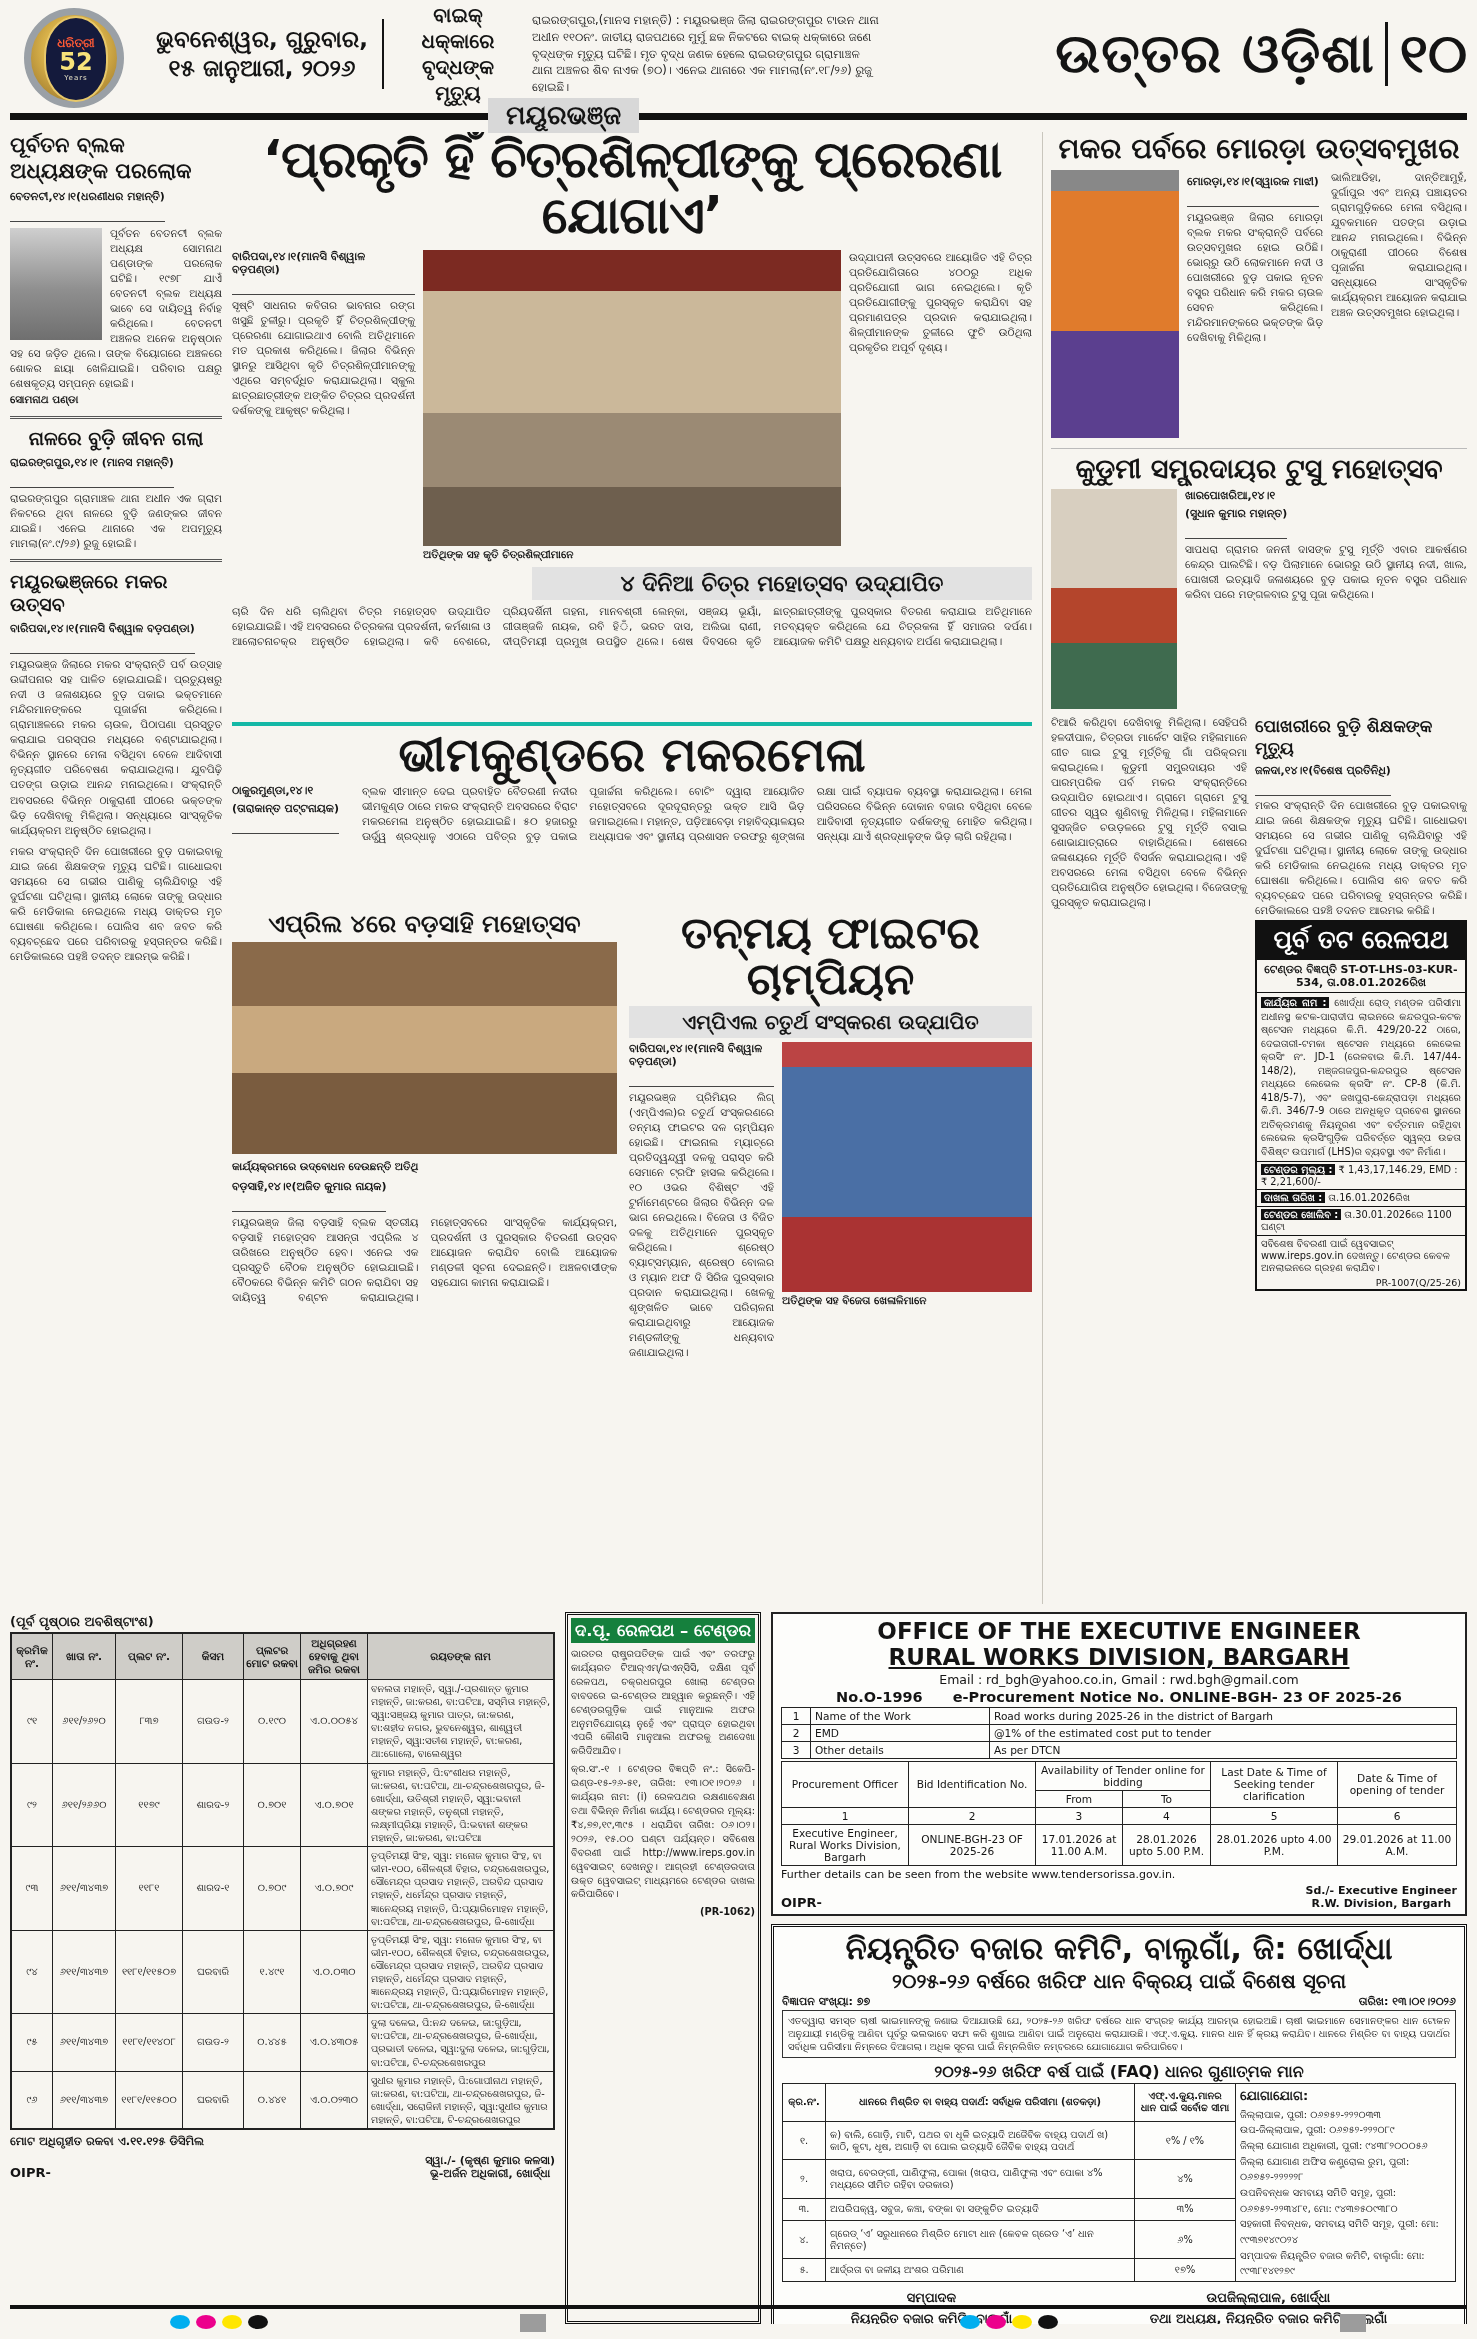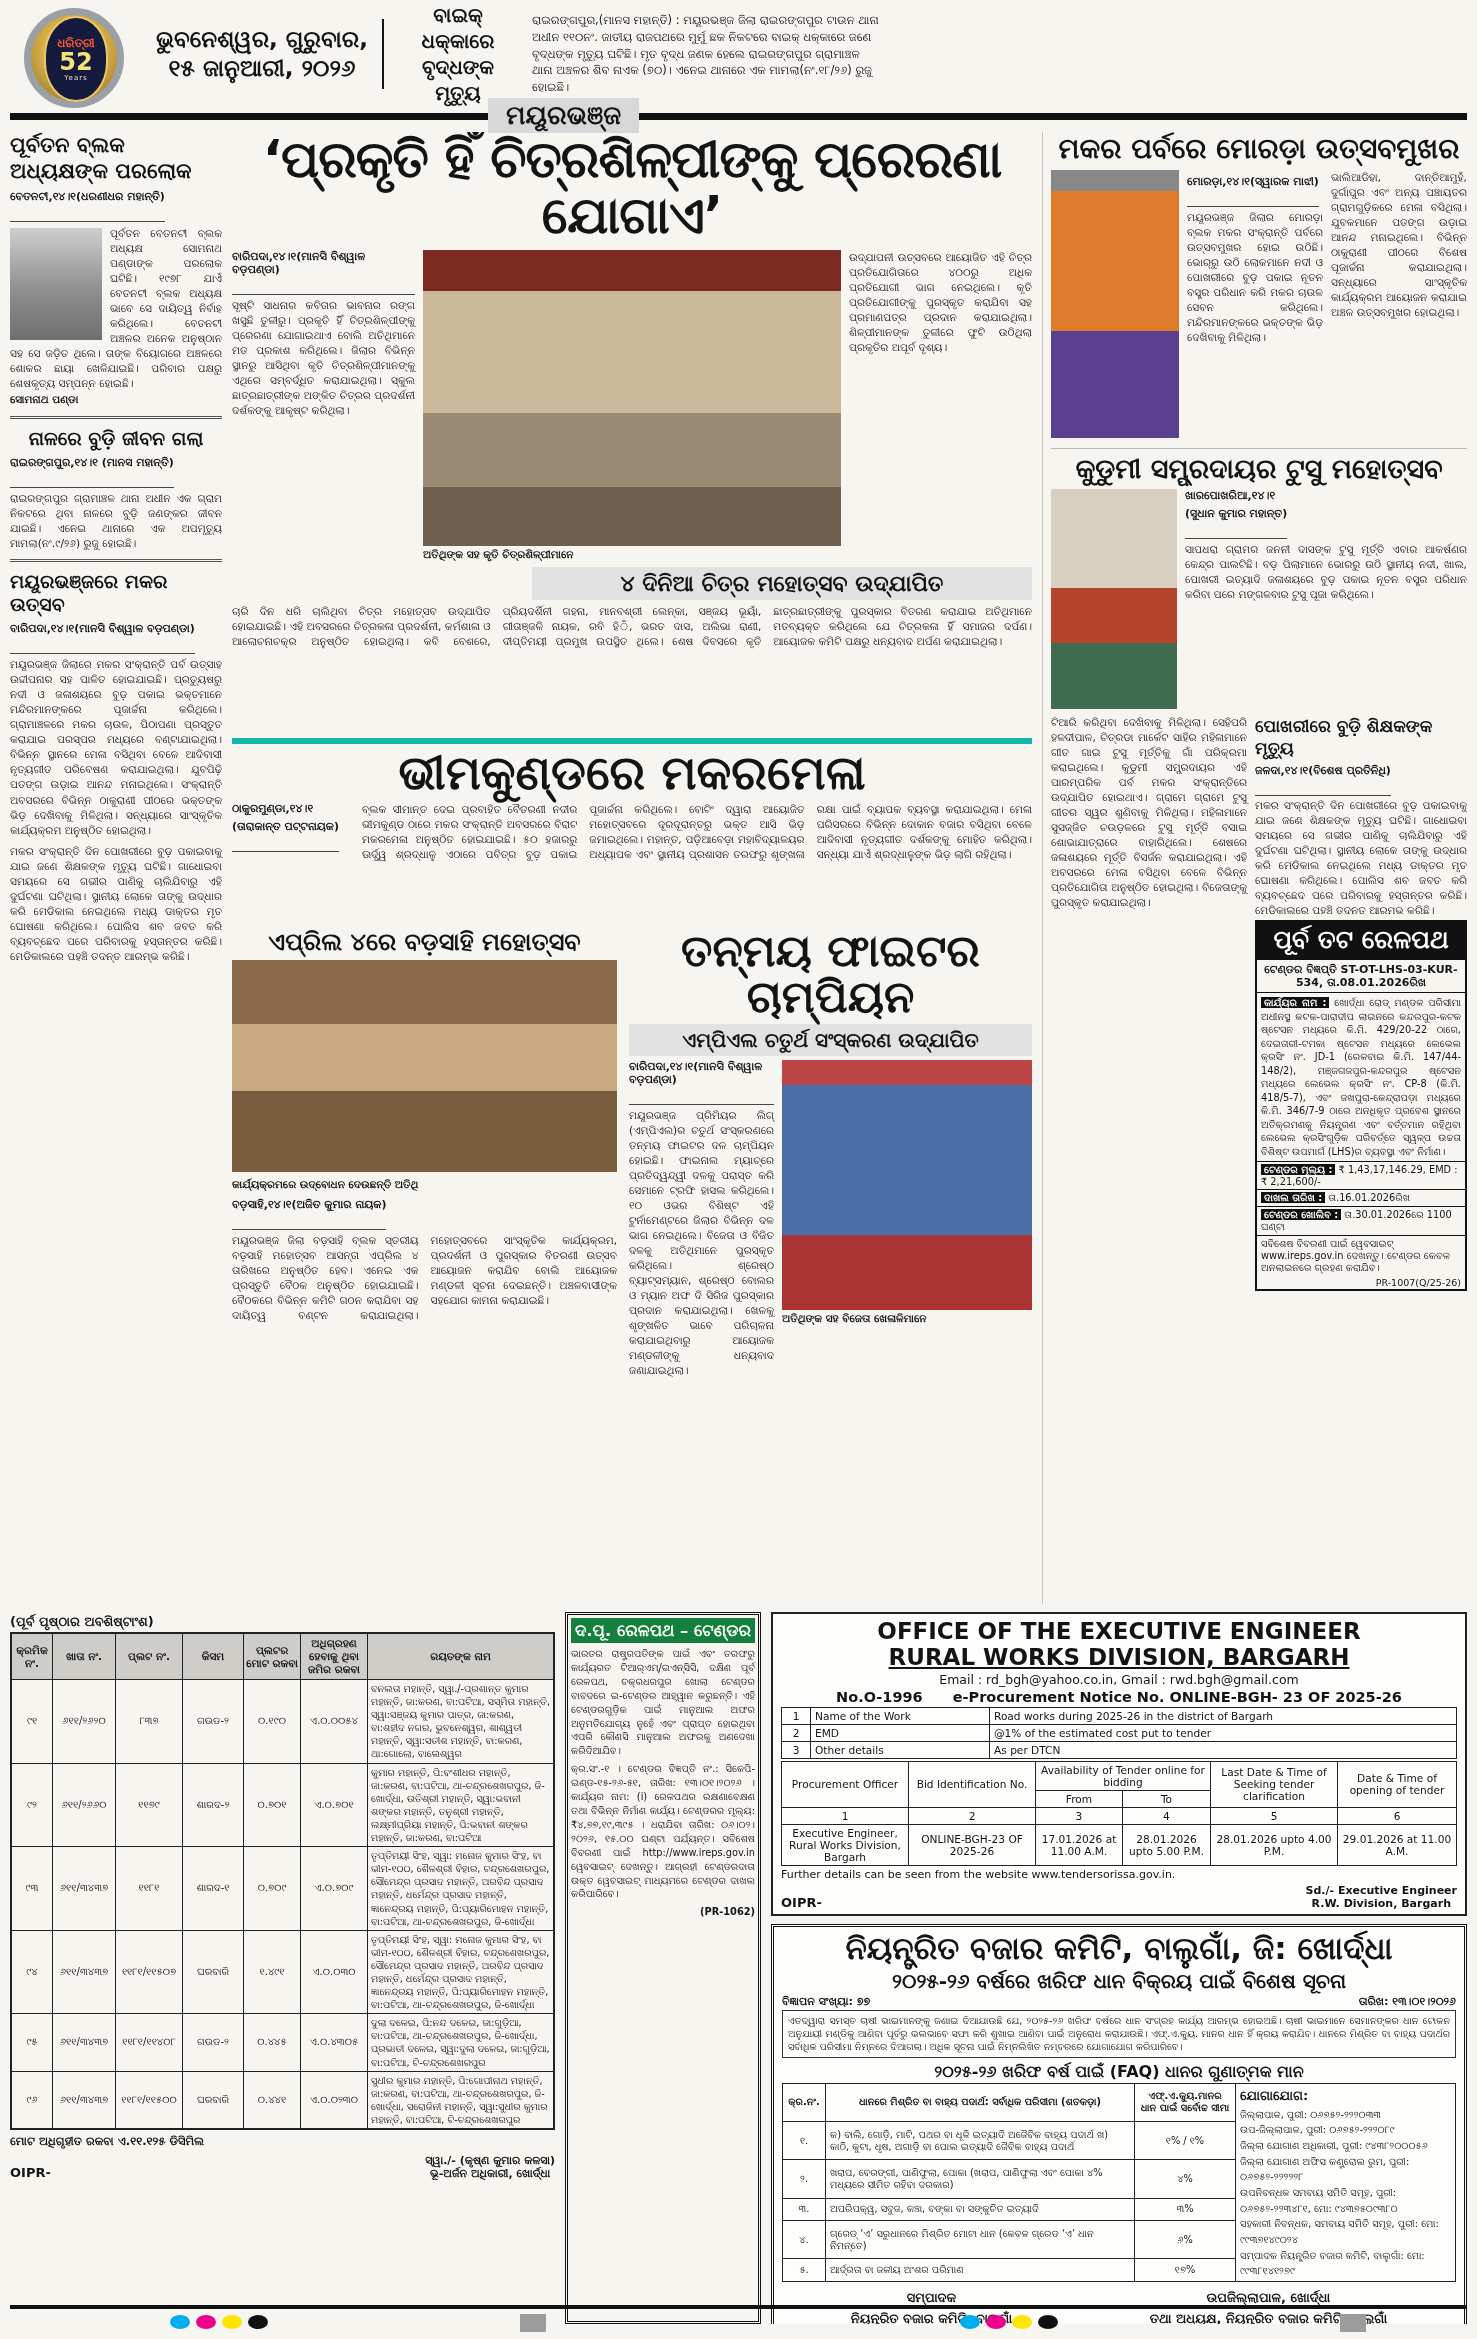--- a/index.html
+++ b/index.html
@@ -133,20 +133,24 @@
         <span class="ys">Years</span>
       </div>
     </div>
     <div class="dateblk">
       <div>ଭୁବନେଶ୍ୱର, ଗୁରୁବାର,</div>
       <div>୧୫ ଜାନୁଆରୀ, ୨୦୨୬</div>
     </div>
     <div class="vbar"></div>
     <div class="briefttl">ବାଇକ୍ ଧକ୍କାରେ ବୃଦ୍ଧଙ୍କ ମୃତ୍ୟୁ</div>
     <div class="brieftxt">ରାଇରଙ୍ଗପୁର,(ମାନସ ମହାନ୍ତି) : ମୟୂରଭଞ୍ଜ ଜିଲା ରାଇରଙ୍ଗପୁର ଟାଉନ ଥାନା ଅଧୀନ ୧୧୦ନଂ. ଜାତୀୟ ରାଜପଥରେ ମୁର୍ମୁ ଛକ ନିକଟରେ ବାଇକ୍ ଧକ୍କାରେ ଜଣେ ବୃଦ୍ଧଙ୍କ ମୃତ୍ୟୁ ଘଟିଛି। ମୃତ ବୃଦ୍ଧ ଜଣକ ହେଲେ ରାଇରଙ୍ଗପୁର ଗ୍ରାମାଞ୍ଚଳ ଥାନା ଅଞ୍ଚଳର ଶିବ ନାଏକ (୭୦)। ଏନେଇ ଥାନାରେ ଏକ ମାମଲା(ନଂ.୧୮/୨୬) ରୁଜୁ ହୋଇଛି।</div>
+    <div class="pagename">
+      <span class="nm">ଉତ୍ତର ଓଡ଼ିଶା</span>
+      <span class="no">୧୦</span>
+    </div>
   </div>
 
   <div class="toprule">
     <div class="bar"></div>
     <div class="sectag">ମୟୂରଭଞ୍ଜ</div>
   </div>
 
   <div class="content">
 
     <div class="colL">
@@ -190,21 +194,21 @@
             <div class="body-sm">ଉଦ୍‌ଯାପନୀ ଉତ୍ସବରେ ଆୟୋଜିତ ଏହି ଚିତ୍ର ପ୍ରତିଯୋଗିତାରେ ୪୦୦ରୁ ଅଧିକ ପ୍ରତିଯୋଗୀ ଭାଗ ନେଇଥିଲେ। କୃତି ପ୍ରତିଯୋଗୀଙ୍କୁ ପୁରସ୍କୃତ କରାଯିବା ସହ ପ୍ରମାଣପତ୍ର ପ୍ରଦାନ କରାଯାଇଥିଲା। ଶିଳ୍ପୀମାନଙ୍କ ତୁଳୀରେ ଫୁଟି ଉଠିଥିଲା ପ୍ରକୃତିର ଅପୂର୍ବ ଦୃଶ୍ୟ।</div>
           </div>
         </div>
       </div>
 
       <div style="margin-top:4px;">
         <div class="grayband" style="font-size:22px;width:62%;margin-left:auto;">୪ ଦିନିଆ ଚିତ୍ର ମହୋତ୍ସବ ଉଦ୍‌ଯାପିତ</div>
         <div class="body-sm cols3" style="margin-top:4px;height:112px;overflow:hidden;">ଚାରି ଦିନ ଧରି ଚାଲିଥିବା ଚିତ୍ର ମହୋତ୍ସବ ଉଦ୍‌ଯାପିତ ହୋଇଯାଇଛି। ଏହି ଅବସରରେ ଚିତ୍ରକଳା ପ୍ରଦର୍ଶନୀ, କର୍ମଶାଳା ଓ ଆଲୋଚନାଚକ୍ର ଅନୁଷ୍ଠିତ ହୋଇଥିଲା। କବି ବେଶରେ, ପ୍ରିୟଦର୍ଶିନୀ ଗହନା, ମାନବଶ୍ରୀ ଲେନ୍କା, ସଞ୍ଜୟ ଭୂୟାଁ, ଗୀତାଞ୍ଜଳି ନାୟକ, ରବି ହିঁ, ଭରତ ଦାସ, ଅଲିଭା ରାଣୀ, ଦୀପ୍ତିମୟୀ ପ୍ରମୁଖ ଉପସ୍ଥିତ ଥିଲେ। ଶେଷ ଦିବସରେ କୃତି ଛାତ୍ରଛାତ୍ରୀଙ୍କୁ ପୁରସ୍କାର ବିତରଣ କରାଯାଇ ଅତିଥିମାନେ ମତବ୍ୟକ୍ତ କରିଥିଲେ ଯେ ଚିତ୍ରକଳା ହିଁ ସମାଜର ଦର୍ପଣ। ଆୟୋଜକ କମିଟି ପକ୍ଷରୁ ଧନ୍ୟବାଦ ଅର୍ପଣ କରାଯାଇଥିଲା।</div>
       </div>
 
-      <div style="margin-top:22px;border-top:6px solid #14b8a6;padding-top:4px;">
+      <div style="margin-top:6px;border-top:4px solid #14b8a6;padding-top:4px;">
         <div class="h-bhim">ଭୀମକୁଣ୍ଡରେ ମକରମେଳା</div>
         <div style="display:flex;gap:10px;margin-top:4px;">
           <div style="width:120px;flex:0 0 auto;">
             <div class="dateline">ଠାକୁରମୁଣ୍ଡା,୧୪।୧</div>
             <div class="dateline dl-rule">(ତାରାକାନ୍ତ ପଟ୍ଟନାୟକ)</div>
           </div>
           <div class="body-sm cols3" style="height:118px;overflow:hidden;flex:1 1 0;">ବ୍ଲକ ସୀମାନ୍ତ ଦେଇ ପ୍ରବାହିତ ବୈତରଣୀ ନଦୀର ଭୀମକୁଣ୍ଡ ଠାରେ ମକର ସଂକ୍ରାନ୍ତି ଅବସରରେ ବିରାଟ ମକରମେଳା ଅନୁଷ୍ଠିତ ହୋଇଯାଇଛି। ୫୦ ହଜାରରୁ ଊର୍ଦ୍ଧ୍ୱ ଶ୍ରଦ୍ଧାଳୁ ଏଠାରେ ପବିତ୍ର ବୁଡ଼ ପକାଇ ପୂଜାର୍ଚ୍ଚନା କରିଥିଲେ। ବୋଟିଂ ଦ୍ୱାରା ଆୟୋଜିତ ମହୋତ୍ସବରେ ଦୂରଦୂରାନ୍ତରୁ ଭକ୍ତ ଆସି ଭିଡ଼ ଜମାଇଥିଲେ। ମହାନ୍ତ, ପଡ଼ିଆବେଡ଼ା ମହାବିଦ୍ୟାଳୟର ଅଧ୍ୟାପକ ଏବଂ ସ୍ଥାନୀୟ ପ୍ରଶାସନ ତରଫରୁ ଶୃଙ୍ଖଳା ରକ୍ଷା ପାଇଁ ବ୍ୟାପକ ବ୍ୟବସ୍ଥା କରାଯାଇଥିଲା। ମେଳା ପରିସରରେ ବିଭିନ୍ନ ଦୋକାନ ବଜାର ବସିଥିବା ବେଳେ ଆଦିବାସୀ ନୃତ୍ୟଗୀତ ଦର୍ଶକଙ୍କୁ ମୋହିତ କରିଥିଲା। ସନ୍ଧ୍ୟା ଯାଏଁ ଶ୍ରଦ୍ଧାଳୁଙ୍କ ଭିଡ଼ ଲାଗି ରହିଥିଲା।</div>
         </div>
       </div>
 

